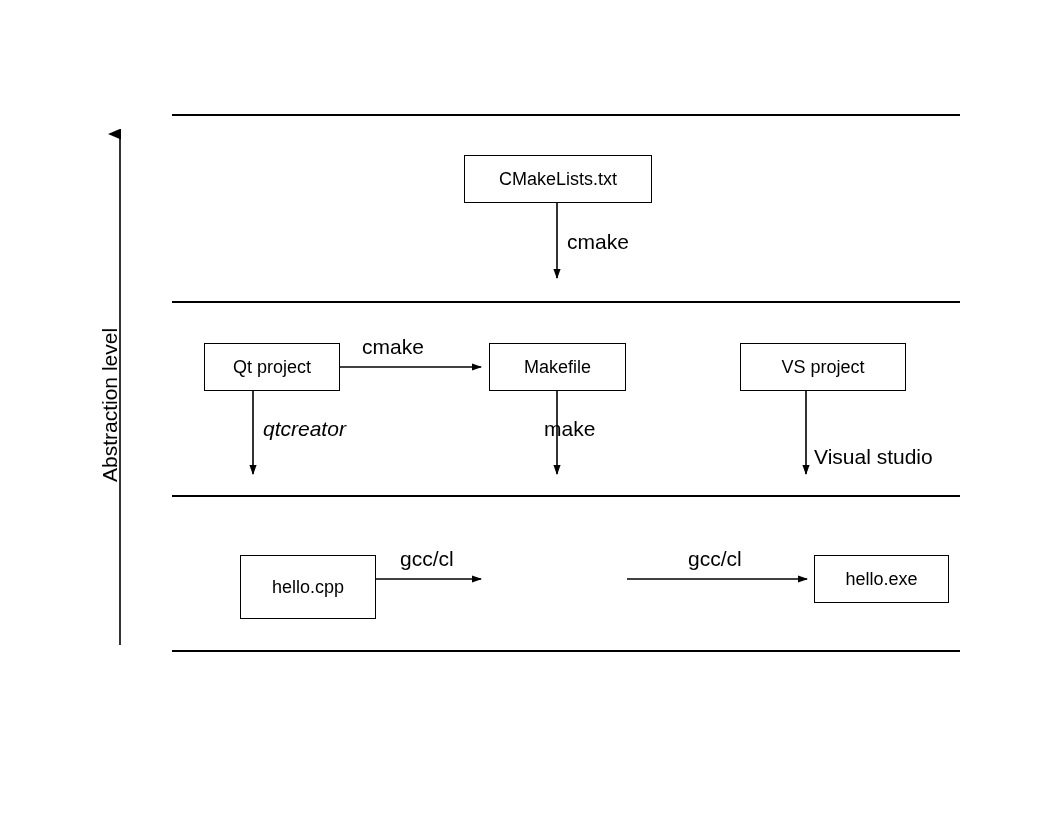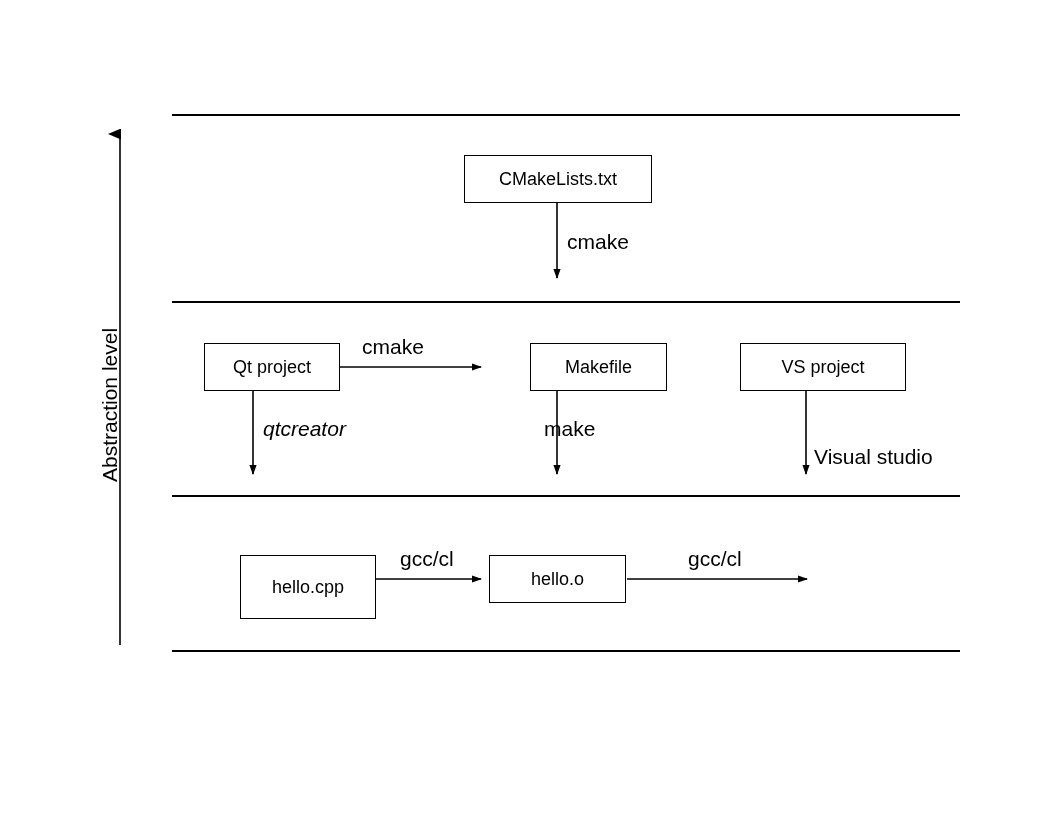--- a/index.html
+++ b/index.html
@@ -90,28 +90,28 @@
 
     <line x1="627" y1="579" x2="807" y2="579" stroke="#000000" stroke-width="1.6" marker-end="url(#arrowhead)"></line>
   </svg>
 
   <div class="axis-label" style="left: 98px; top: 482px;">Abstraction  level</div>
 
   <div class="node-box" style="left: 464px; top: 155px; width: 188px; height: 48px;">CMakeLists.txt</div>
 
   <div class="node-box" style="left: 204px; top: 343px; width: 136px; height: 48px;">Qt project</div>
 
-  <div class="node-box" style="left: 489px; top: 343px; width: 137px; height: 48px; margin-left: 41px;">Makefile</div>
+  <div class="node-box" style="left: 489px; top: 343px; width: 137px; height: 48px;">Makefile</div>
 
   <div class="node-box" style="left: 740px; top: 343px; width: 166px; height: 48px;">VS project</div>
 
   <div class="node-box" style="left: 240px; top: 555px; width: 136px; height: 64px;">hello.cpp</div>
 
-  <div class="node-box" style="left: 489px; top: 555px; width: 137px; height: 48px;">hello.o</div>
 
+  <div class="node-box" style="left: 814px; top: 555px; width: 135px; height: 48px;">hello.exe</div>
 
   <div class="edge-label" style="left: 567px; top: 230px;">cmake</div>
 
   <div class="edge-label" style="left: 362px; top: 335px;">cmake</div>
 
   <div class="edge-label" style="left: 263px; top: 417px; font-style: italic;">qtcreator</div>
 
   <div class="edge-label" style="left: 544px; top: 417px;">make</div>
 
   <div class="edge-label" style="left: 814px; top: 417px; margin-top: 28px;">Visual studio</div>

